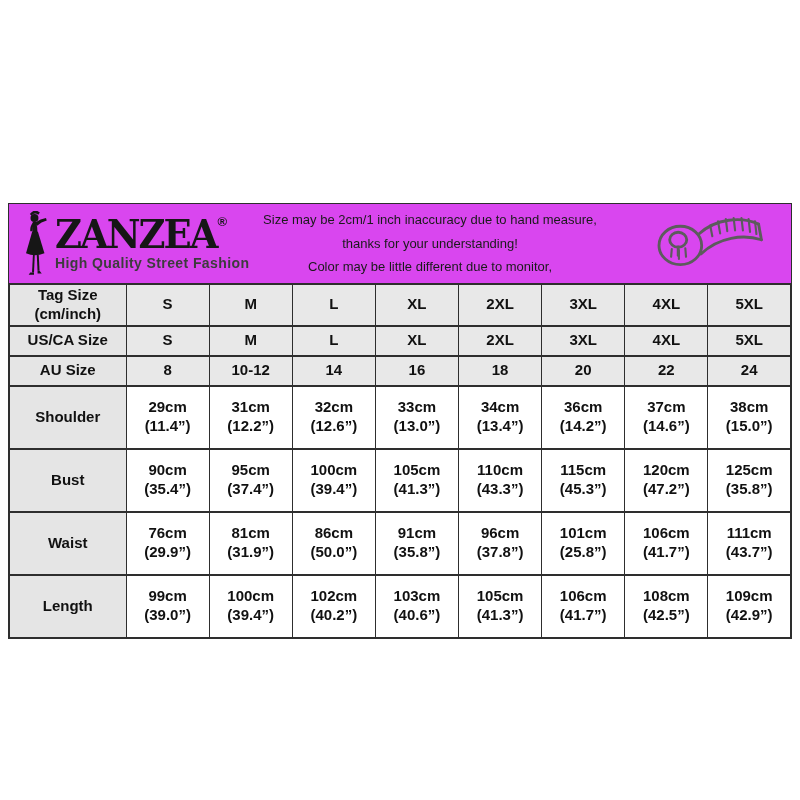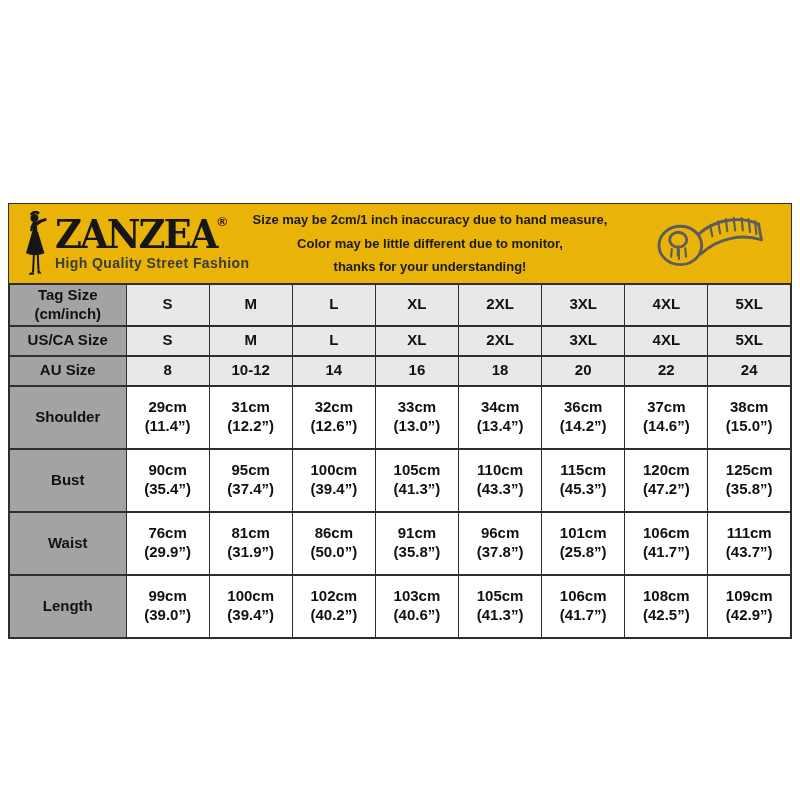--- a/index.html
+++ b/index.html
@@ -6,55 +6,55 @@
   body{
     width:800px;height:800px;background:#ffffff;position:relative;
     font-family:"Liberation Sans",sans-serif;color:#141414;
     -webkit-font-smoothing:antialiased;
   }
   .sheet{position:absolute;left:8px;top:203px;width:784px;}
 
   
   .header{
     box-sizing:border-box;height:80px;border:1px solid #2e2e2e;border-bottom:none;
-    display:flex;align-items:center;background:#eab308;
+    display:flex;align-items:center;background:#d946ef;
   }
   .logo{display:flex;align-items:center;width:228px;padding-left:10px;box-sizing:border-box;flex:none;}
   .figure-svg{width:34px;height:66px;flex:none;}
   .logo-text{margin-left:2px;line-height:1;}
   .brand-row{display:flex;align-items:flex-start;}
   .brand-name{
     font-family:"DejaVu Serif",serif;font-weight:700;font-size:37px;
     letter-spacing:-2px;color:#161616;line-height:0.95;transform:scaleY(1.05);
   }
   .reg{font-size:13px;font-weight:700;margin-left:1px;margin-top:-2px;color:#161616;}
   .tagline{
     font-size:14px;font-weight:700;color:#3c3c3c;letter-spacing:0.4px;
     margin-top:3px;white-space:nowrap;
   }
   .disclaimer{
-    flex:1;text-align:center;font-weight:700;font-size:13px;line-height:1.8;
+    flex:1;text-align:center;font-weight:400;font-size:13px;line-height:1.8;
     color:#1a1a1a;white-space:nowrap;
   }
   .tape-wrap{width:168px;flex:none;display:flex;justify-content:center;align-items:center;}
   .tape-svg{width:140px;height:64px;}
 
   
   table.size-table{
     width:100%;border-collapse:collapse;table-layout:fixed;
     border:2px solid #2e2e2e;margin-top:0;
   }
   .size-table th,.size-table td{
     border-left:1px solid #2e2e2e;border-right:1px solid #2e2e2e;
     border-top:2px solid #2e2e2e;border-bottom:2px solid #2e2e2e;
     text-align:center;vertical-align:middle;
     font-weight:700;font-size:15px;line-height:1.25;
     white-space:pre-line;padding:1px 0;color:#111;
   }
-  .size-table th{background:#a3a3a3;}
+  .size-table th{background:#e5e5e5;}
   tr.shaded td{background:#e8e8e8;}
   tr.r-tag{height:37px;}
   tr.r-size{height:30px;}
   tr.r-measure{height:63px;}
 </style>
 </head>
 <body>
 
 <div class="sheet">
 
@@ -79,22 +79,22 @@
         <div class="brand-row">
           <span class="brand-name">ZANZEA</span>
           <span class="reg">®</span>
         </div>
         <div class="tagline">High Quality Street Fashion</div>
       </div>
     </div>
 
     <div class="disclaimer">
       <div>Size may be 2cm/1 inch inaccuracy due to hand measure,</div>
+      <div>thanks for your understanding!</div>
       <div>Color may be little different due to monitor,</div>
-      <div>thanks for your understanding!</div>
     </div>
 
     <div class="tape-wrap">
       <svg class="tape-svg" viewBox="0 0 175 90">
         <g fill="none" stroke="#5c5c5c" stroke-width="4" stroke-linecap="round" stroke-linejoin="round">
           <ellipse cx="50" cy="47" rx="30" ry="27"></ellipse>
           <ellipse cx="47" cy="39" rx="12" ry="10.5"></ellipse>
           <path d="M47,49 L47,61"></path>
           <path d="M76,31 C 100,9 136,6 160,17"></path>
           <path d="M79,59 C 104,35 139,31 164,39"></path>

